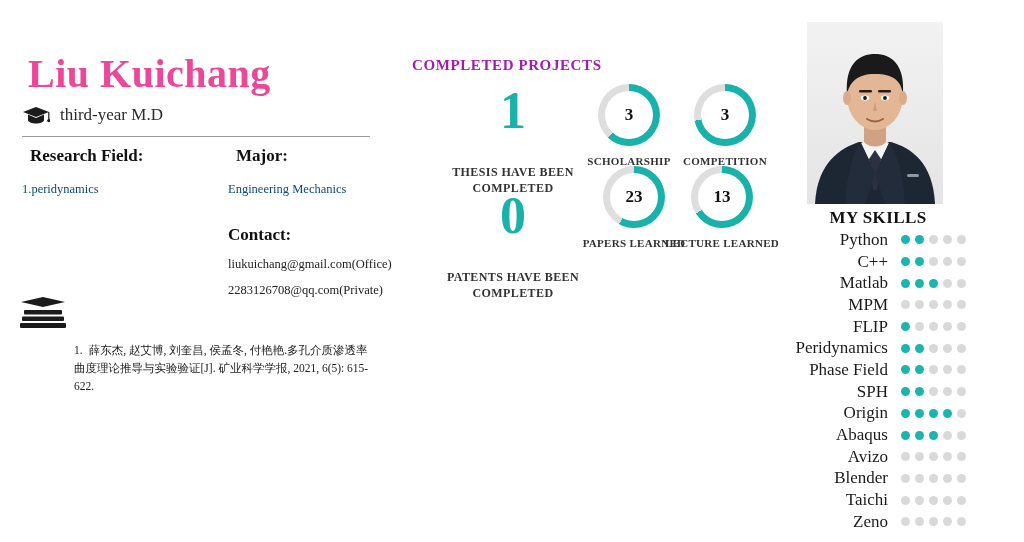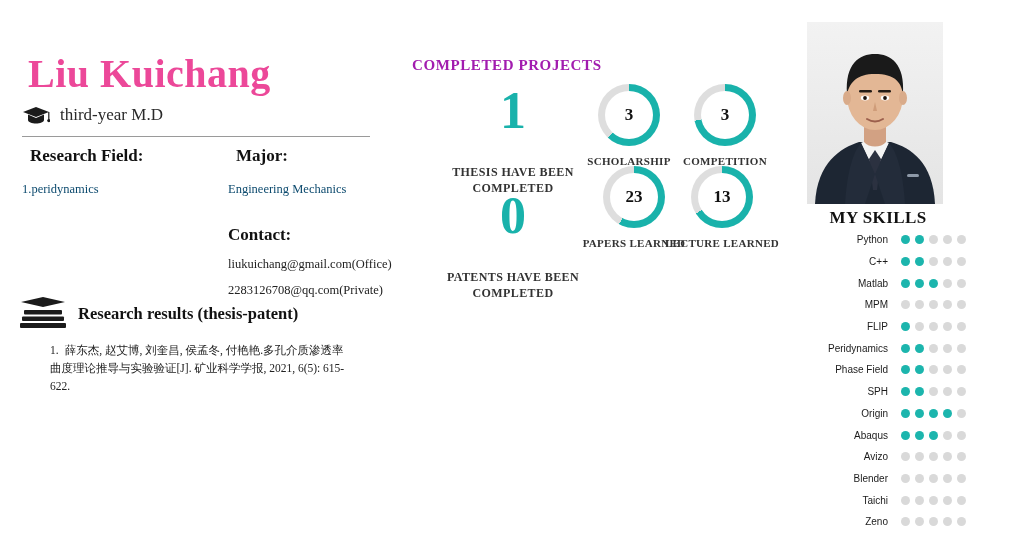--- a/index.html
+++ b/index.html
@@ -99,21 +99,21 @@
     align-items: flex-start;
     gap: 10px;
   }
   .results-title {
     font-size: 16.5px;
     font-weight: 700;
     color: #111;
     padding-top: 8px;
   }
   .results-text {
-    margin: 10px 0 0 32px;
+    margin: 10px 0 0 56px;
     font-size: 11.5px;
     line-height: 1.55;
     color: #222;
     width: 300px;
   }
   .results-text .idx { margin-right: 6px; }
 
   
   .cp-title {
     position: absolute;
@@ -214,23 +214,23 @@
   }
   .skill-row {
     display: flex;
     align-items: center;
     height: 21.7px;
   }
   .skill-name {
     width: 118px;
     text-align: right;
     padding-right: 13px;
-    font-size: 10px;
+    font-size: 17px;
     color: #1b1b1b;
-    font-family: Liberation Sans, sans-serif;
+    font-family: Liberation Serif, serif;
   }
   .dots { display: flex; gap: 5px; }
   .dot {
     width: 9px; height: 9px;
     border-radius: 50%;
     background: #d9d9d9;
   }
   .dot.on { background: #1cb5ad; }
 
   
@@ -274,21 +274,20 @@
   <div class="results-block">
     <div class="results-head-row">
       <span>
         <svg width="50" height="36" viewBox="0 0 50 36">
           <path d="M3 6 L25 1 L47 6 L25 11 Z" fill="#1b1b1b"></path>
           <rect x="6" y="14" width="38" height="4.5" rx="1" fill="#1b1b1b"></rect>
           <rect x="4" y="20.5" width="42" height="4.5" rx="1" fill="#1b1b1b"></rect>
           <rect x="2" y="27" width="46" height="5" rx="1" fill="#1b1b1b"></rect>
         </svg>
       </span>
-      <span class="results-title">Research results (thesis-patent)</span>
     </div>
     <div class="results-text">
       <span class="idx">1.</span><span>薛东杰, 赵艾博, 刘奎昌, 侯孟冬, 付艳艳.多孔介质渗透率曲度理论推导与实验验证[J]. 矿业科学学报, 2021, 6(5): 615-622.</span>
     </div>
   </div>
 
   <div class="cp-title">COMPLETED PROJECTS</div>
 
   <div class="bignum" id="stat-thesis">
     <div class="num">1</div>

